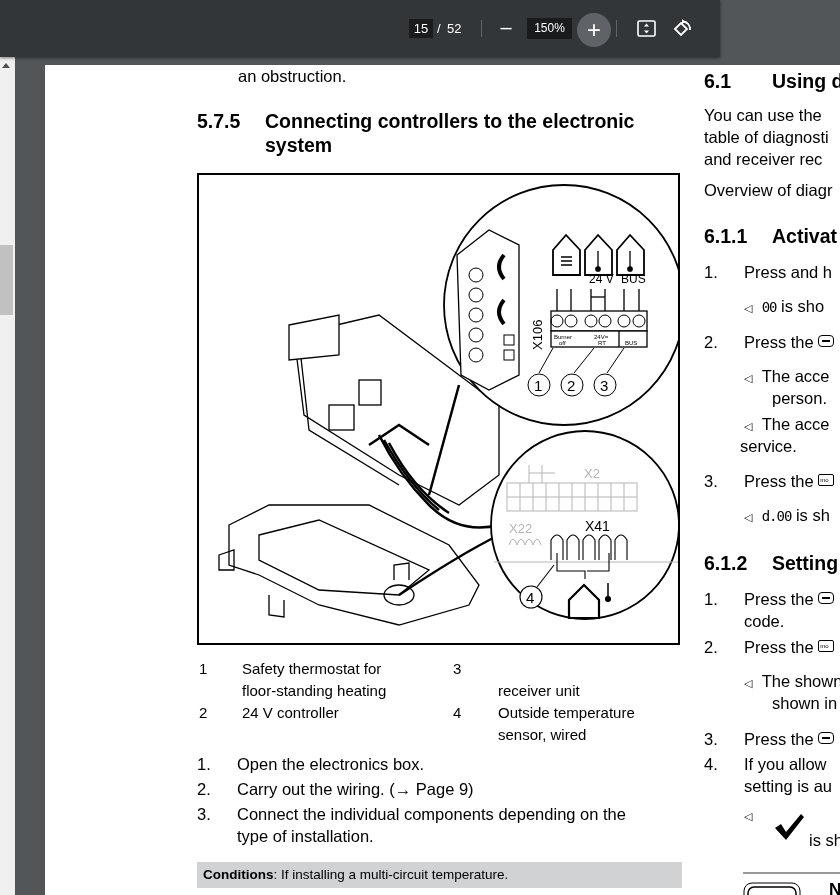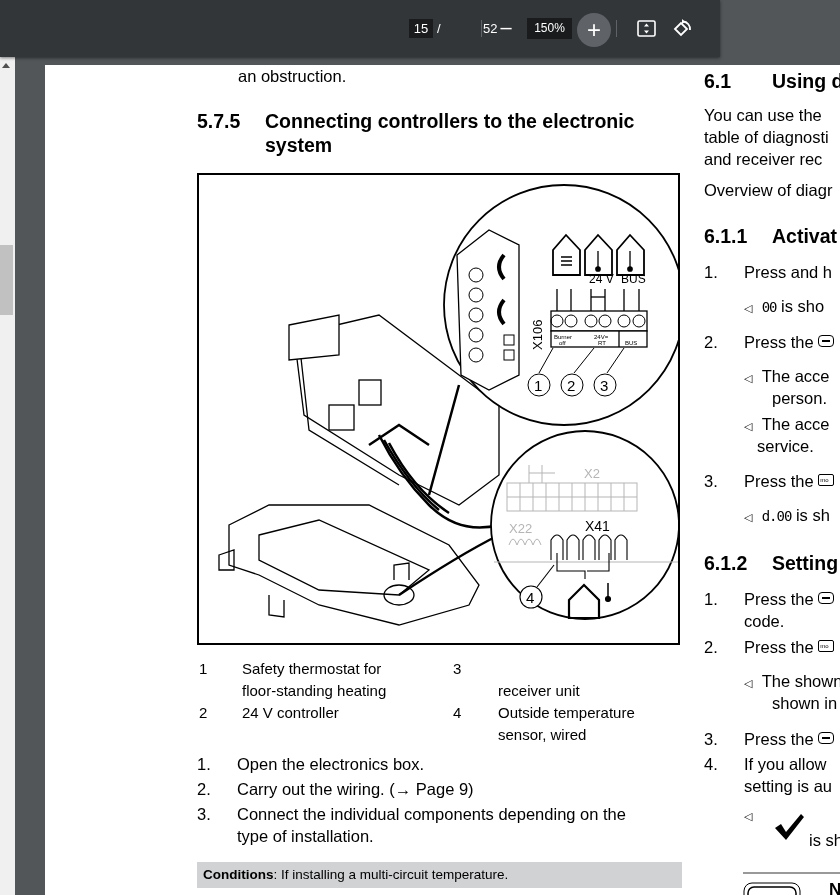--- a/index.html
+++ b/index.html
@@ -1,20 +1,20 @@
 <!DOCTYPE html>
 <html><head>
 <meta charset="utf-8">
 <style>
   html, body { margin:0; padding:0; }
   body { width:840px; height:895px; overflow:hidden; position:relative; background:#525659; font-family:"Liberation Sans", sans-serif; }
   .toolbar { position:absolute; left:0; top:0; width:720px; height:57px; background:#323639; box-shadow:0 1px 3px rgba(0,0,0,.5); z-index:5; }
   .tb-page { position:absolute; left:409px; top:19px; width:24px; height:19px; background:#191b1c; color:#fff; font-size:13px; line-height:19px; text-align:center; }
   .tb-sep-slash { position:absolute; left:437px; top:19px; color:#fff; font-size:13px; line-height:19px; }
-  .tb-total { position:absolute; left:447px; top:19px; color:#fff; font-size:13px; line-height:19px;margin-left:36px; }
+  .tb-total { position:absolute; left:447px; top:19px; color:#fff; font-size:13px; line-height:19px; }
   .tb-div { position:absolute; top:20px; width:1px; height:17px; background:#5f6368; }
   .tb-minus { position:absolute; left:494px; top:16px; width:24px; height:24px; color:#fff; font-size:20px; line-height:22px; text-align:center; cursor:pointer; }
   .tb-zoom { position:absolute; left:527px; top:18px; width:45px; height:21px; background:#191b1c; color:#fff; font-size:12px; line-height:21px; text-align:center; }
   .tb-plus { position:absolute; left:577px; top:13px; width:34px; height:34px; border-radius:50%; background:#5f6368; color:#fff; font-size:24px; line-height:33px; text-align:center; cursor:pointer; }
   .tb-fit { position:absolute; left:637px; top:20px; width:19px; height:17px; }
   .tb-rotate { position:absolute; left:672px; top:18px; width:21px; height:21px; }
   .scrollbar { position:absolute; left:0; top:57px; width:15px; height:838px; background:#f0f0f0; }
   .scroll-up { position:absolute; left:2px; top:6px; width:0; height:0; border-left:4px solid transparent; border-right:4px solid transparent; border-bottom:5px solid #505050; }
   .scroll-thumb { position:absolute; left:0; top:188px; width:13px; height:70px; background:#c1c1c1; }
   .gutter { position:absolute; left:15px; top:57px; width:30px; height:838px; background:#525659; }
@@ -224,21 +224,21 @@
 
   <div class="t body16" style="left:659px;top:196px">1.</div>
   <div class="t body16" style="left:699px;top:196px">Press and h</div>
   <div class="t body16" style="left:699px;top:230px"><span class="tri">◁</span>&nbsp;&nbsp;<span class="seg">00</span> <span>is sho</span></div>
 
   <div class="t body16" style="left:659px;top:266px">2.</div>
   <div class="t body16" style="left:699px;top:266px"><span>Press the</span> <span class="keyicon"></span></div>
   <div class="t body16" style="left:699px;top:300px"><span class="tri">◁</span>&nbsp;&nbsp;<span>The acce</span></div>
   <div class="t body16" style="left:727px;top:322px">person.</div>
   <div class="t body16" style="left:699px;top:348px"><span class="tri">◁</span>&nbsp;&nbsp;<span>The acce</span></div>
-  <div class="t body16" style="left:712px;top:370px">service.</div>
+  <div class="t body16" style="left:695px;top:370px">service.</div>
 
   <div class="t body16" style="left:659px;top:405px">3.</div>
   <div class="t body16" style="left:699px;top:405px"><span>Press the</span> <span class="modeicon">mo</span></div>
   <div class="t body16" style="left:699px;top:439px"><span class="tri">◁</span>&nbsp;&nbsp;<span class="seg">d.00</span> <span>is sh</span></div>
 
   <div class="t h2" style="left:659px;top:486px">6.1.2</div>
   <div class="t h2" style="left:727px;top:486px">Setting</div>
 
   <div class="t body16" style="left:659px;top:523px">1.</div>
   <div class="t body16" style="left:699px;top:523px"><span>Press the</span> <span class="keyicon"></span></div>

